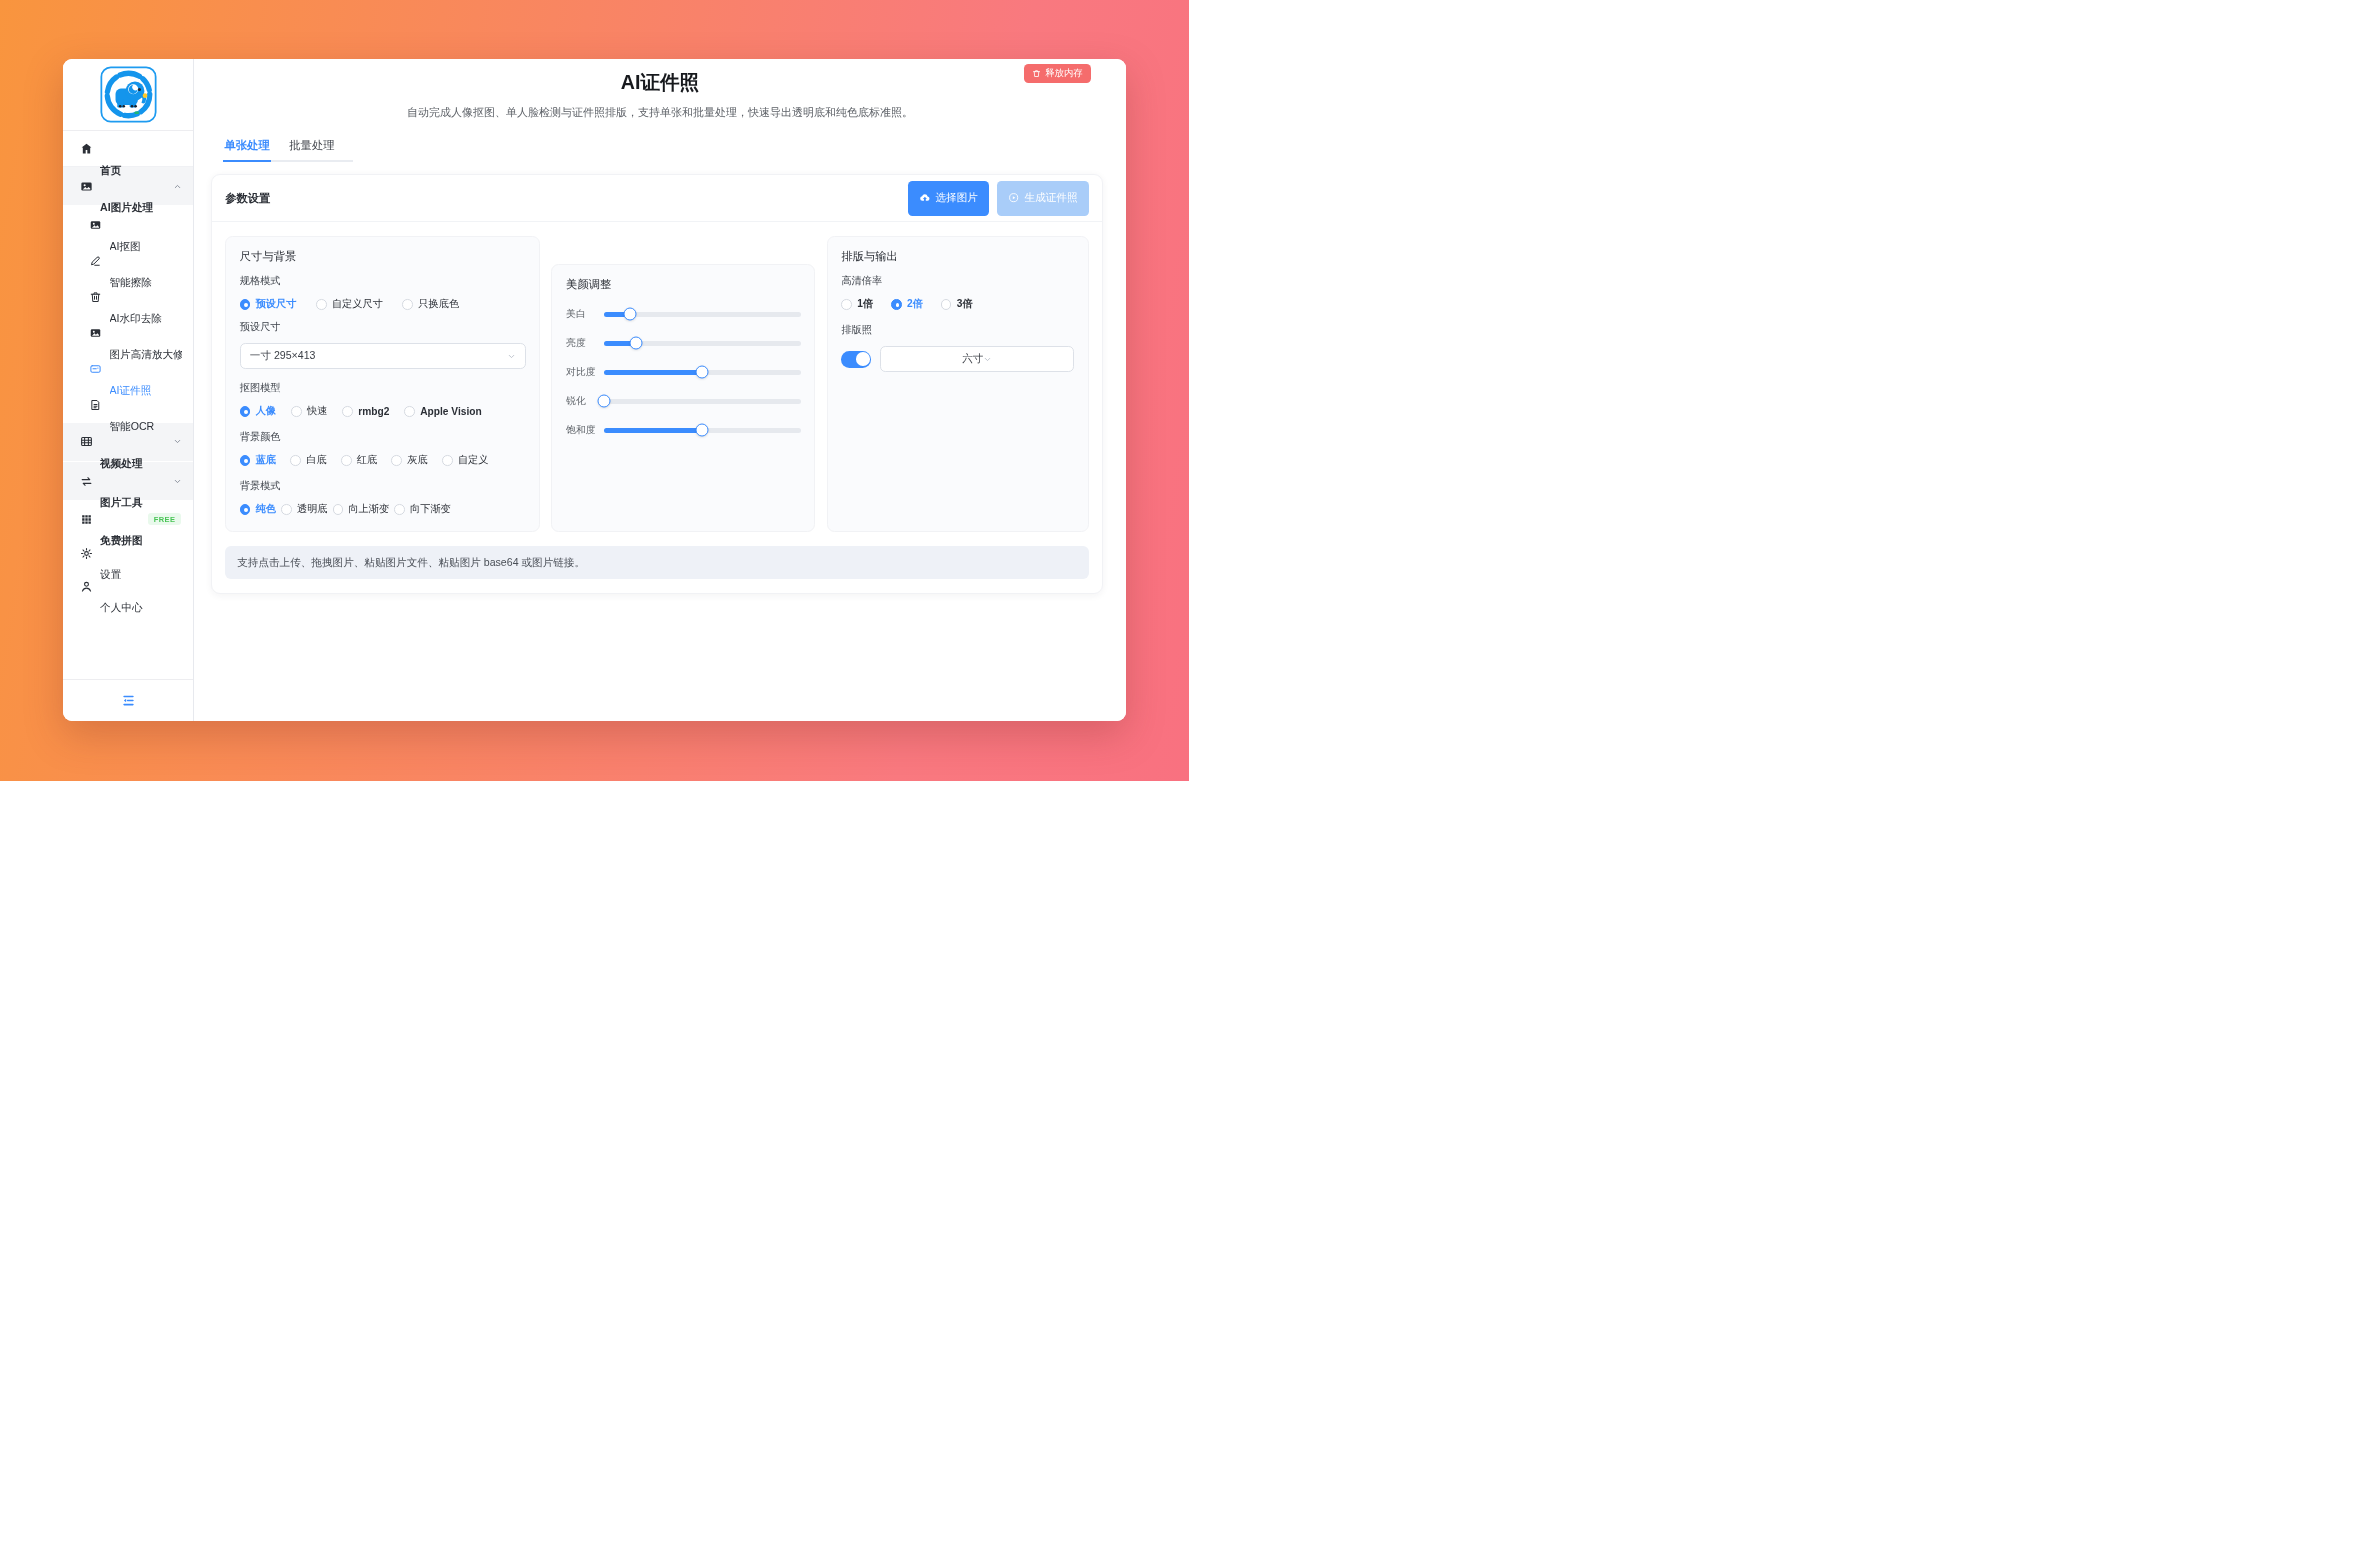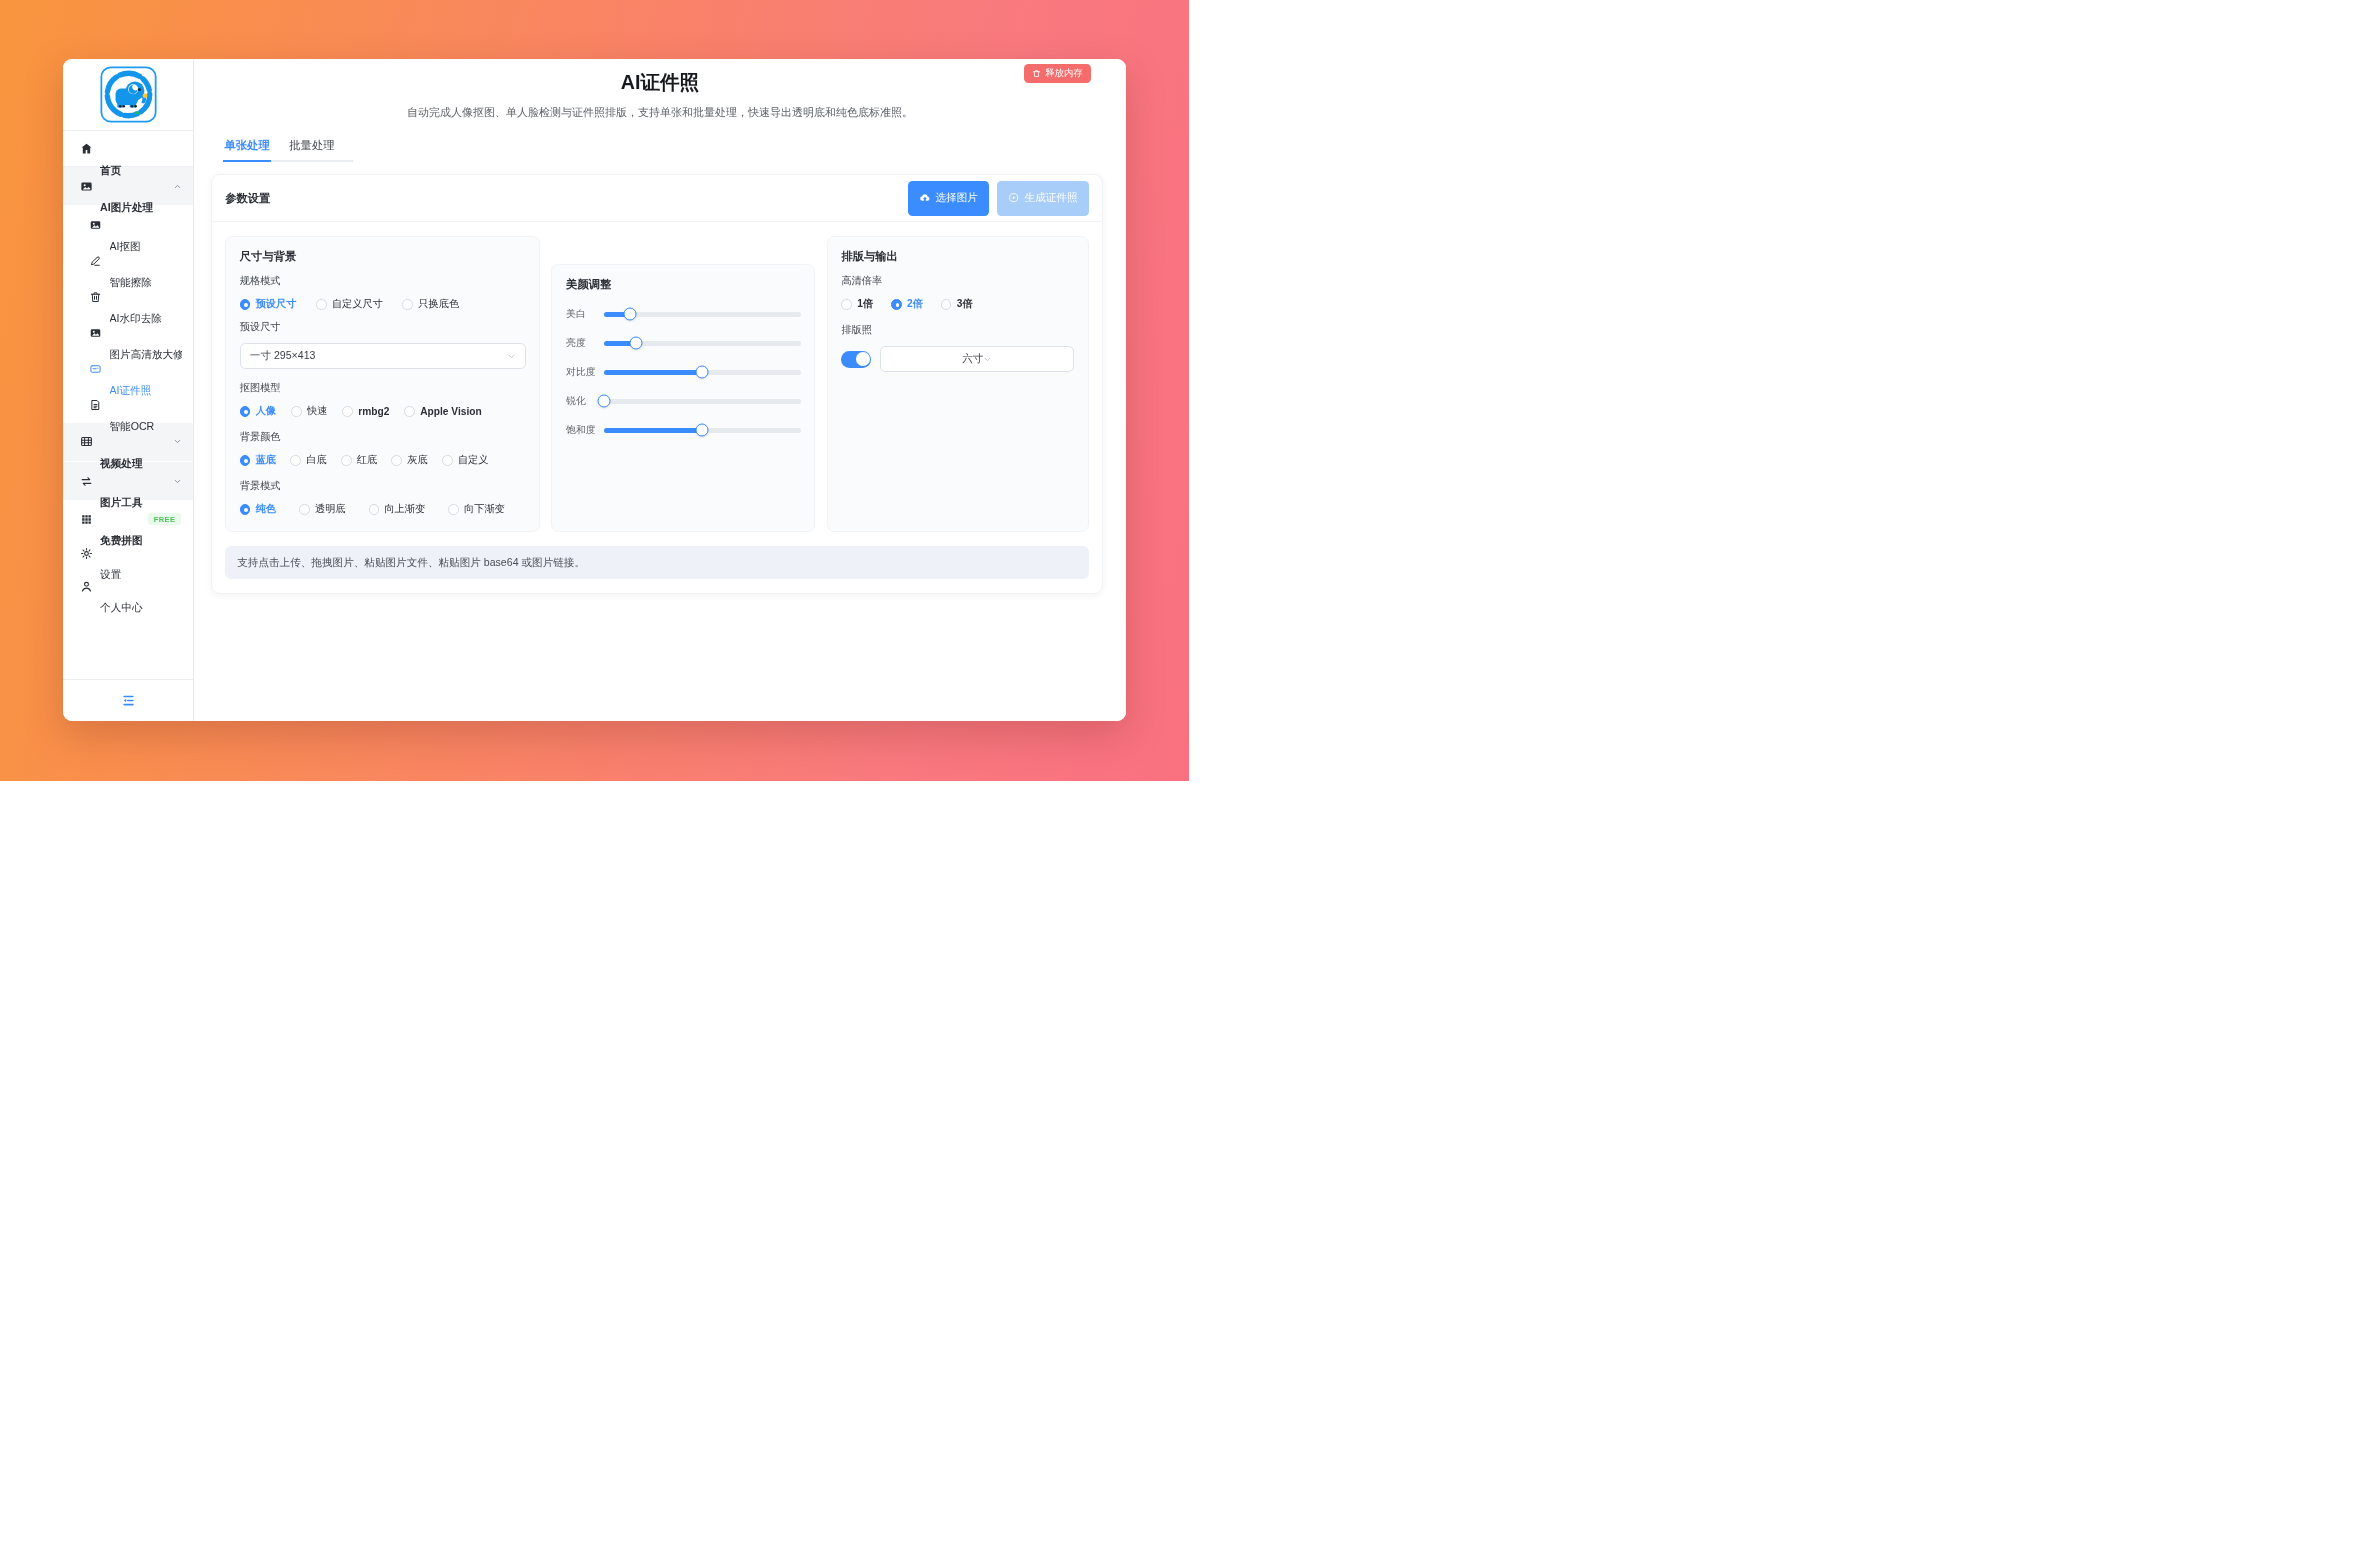--- a/index.html
+++ b/index.html
@@ -54,21 +54,21 @@
     display:flex; align-items:center; gap:5.3px; cursor:pointer; font-family:inherit; }
   .btn svg { width:11.3px; height:11.3px; }
   .btn-primary { background:var(--accent,#3b8cfe); }
   .btn-disabled { background:var(--accent-disabled,#a9cdf9); cursor:not-allowed; }
 
   .panel-body { display:flex; gap:11.3px; padding:13.6px; align-items:stretch; }
   .card { background:#fafbfd; border:0.8px solid #f1f2f5; border-radius:7.5px; padding:12px 13.6px; }
   .card-a { flex:0 0 315px; }
   .card-b { flex:0 0 264px;margin-top:28px; }
   .card-c { flex:1 1 auto; }
-  .card-title { font-size:11.3px; font-weight:700; color:#2b2f36; margin-bottom:10.6px; }
+  .card-title { font-size:11.3px; font-weight:400; color:#2b2f36; margin-bottom:10.6px; }
   .field-label { font-size:10.2px; color:#3f444c; margin:9px 0 9px; }
   .radio-row { display:flex; align-items:center; gap:19.6px; margin-bottom:3px; flex-wrap:wrap; }
   .radio { display:flex; align-items:center; gap:5.3px; font-size:10.2px; color:#2b2f36; cursor:pointer; }
   .rdot { width:10.6px; height:10.6px; border-radius:50%; background:#fff; border:0.8px solid #d6dae1; position:relative; flex:0 0 10.6px; }
   .radio.sel { color:var(--accent,#3b8cfe); font-weight:700; }
   .radio.sel .rdot { background:var(--accent,#3b8cfe); border-color:var(--accent,#3b8cfe); }
   .radio.sel .rdot::after { content:""; position:absolute; left:3.4px; top:3.4px; width:3.8px; height:3.8px; border-radius:50%; background:#fff; }
   .select { height:26px; background:#fff; border:0.8px solid #dde1e8; border-radius:5.3px; display:flex; align-items:center;
     padding:0 9px; font-size:10.6px; color:#3a3e45; justify-content:space-between; cursor:pointer; }
   .select .chevd { color:#b9bec8; display:flex; }
@@ -390,21 +390,21 @@
                     <span class="rdot"></span>
                     <span>灰底</span>
                   </label>
                 <label class="radio">
                     <span class="rdot"></span>
                     <span>自定义</span>
                   </label>
               </div>
 
               <div class="field-label" style="margin-top:12px">背景模式</div>
-              <div class="radio-row" style="gap:23px">
+              <div class="radio-row" style="gap:5px">
                 <label class="radio sel">
                     <span class="rdot"></span>
                     <span>纯色</span>
                   </label>
                 <label class="radio">
                     <span class="rdot"></span>
                     <span>透明底</span>
                   </label>
                 <label class="radio">
                     <span class="rdot"></span>

